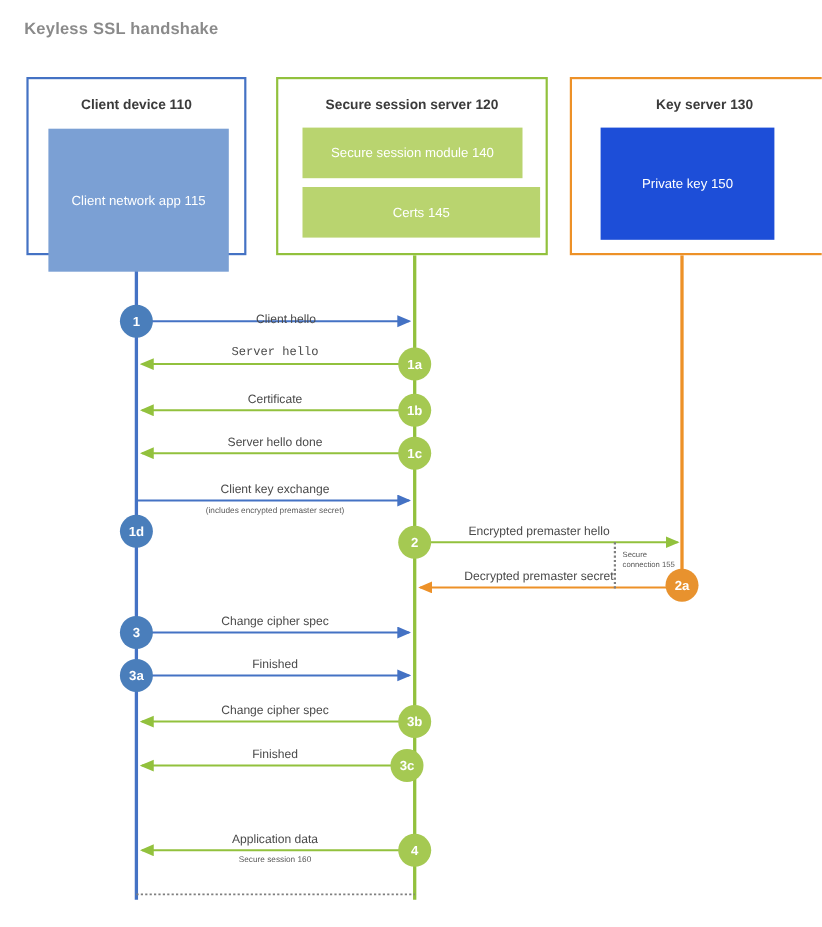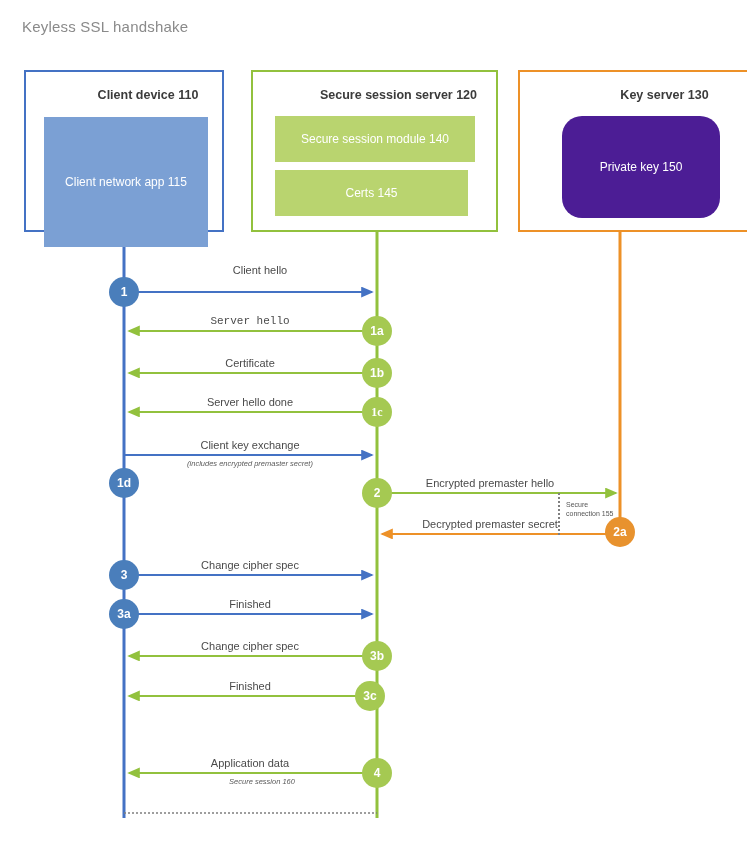--- a/index.html
+++ b/index.html
@@ -13,21 +13,21 @@
     position: relative;
     font-family: "Liberation Sans", sans-serif;
     overflow: hidden;
   }
   #page-title {
     position: absolute;
     left: 22px;
     top: 18px;
     font-size: 15px;
     color: #8a8a8a;
-    font-weight: 400;
+    font-weight: 700;
     letter-spacing: 0.2px;
     white-space: nowrap;
   }
   #diagram {
     position: absolute;
     left: 0;
     top: 0;
     width: 747px;
     height: 843px;
   }
@@ -38,21 +38,20 @@
   }
   .node-title {
     position: absolute;
     top: 16px;
     left: 0;
     width: 100%;
     text-align: center;
     font-size: 12.5px;
     font-weight: bold;
     color: #3b3b3b;
-    padding-left: 24px;
   }
   .inner-block {
     position: absolute;
     display: flex;
     align-items: center;
     justify-content: center;
     text-align: left;
     color: #ffffff;
     font-size: 12px;
     line-height: 1.35;
@@ -66,21 +65,20 @@
     white-space: nowrap;
     transform: translate(-50%, -100%);
   }
   .msg-sub {
     position: absolute;
     text-align: right;
     font-size: 7.5px;
     color: #5a5a5a;
     white-space: nowrap;
     transform: translate(-50%, 0);
-    font-style: italic;
   }
   .step-badge {
     position: absolute;
     border-radius: 50%;
     display: flex;
     align-items: center;
     justify-content: center;
     color: #ffffff;
     font-size: 12px;
     font-weight: bold;
@@ -136,29 +134,29 @@
 </svg>
 
 <div class="node-box" style="left:24px; top:70px; width:200px; height:162px; border:2px solid #4472C4;">
   <div class="node-title">Client device 110</div>
   <div class="inner-block" style="left:18px; top:45px; width:164px; height:130px; background:#7BA0D4;">Client network app 115</div>
 </div>
 
 <div class="node-box" style="left:251px; top:70px; width:247px; height:162px; border:2px solid #92C13D;">
   <div class="node-title">Secure session server 120</div>
   <div class="inner-block" style="left:22px; top:44px; width:200px; height:46px; background:#B9D46F;">Secure session module 140</div>
-  <div class="inner-block" style="left:22px; top:98px; width:193px; height:46px; background:#B9D46F;">Certs 145</div>
+  <div class="inner-block" style="left:22px; top:98px; width:216px; height:46px; background:#B9D46F;">Certs 145</div>
 </div>
 
 <div class="node-box" style="left:518px; top:70px; width:245px; height:162px; border:2px solid #ED9128;">
   <div class="node-title">Key server 130</div>
-  <div class="inner-block" style="left:42px; top:44px; width:158px; height:102px; background:#4c1d95;border-radius:20px;">Private key 150</div>
+  <div class="inner-block" style="left:26px; top:44px; width:158px; height:102px; background:#1d4ed8;">Private key 150</div>
 </div>
 
-<div class="msg-label" style="left:250px; top:276px;padding-left:20px;">Client hello</div>
+<div class="msg-label" style="left:250px; top:297px;padding-left:20px;">Client hello</div>
 
 <div class="msg-label" style="left:250px; top:327px;font-family:Liberation Mono, monospace;">Server hello</div>
 
 <div class="msg-label" style="left:250px; top:369px;">Certificate</div>
 
 <div class="msg-label" style="left:250px; top:408px;">Server hello done</div>
 
 <div class="msg-label" style="left:250px; top:451px;">Client key exchange</div>
 <div class="msg-sub" style="left:250px; top:459px;">(includes encrypted premaster secret)</div>
 
@@ -168,31 +166,31 @@
 
 <div class="msg-label" style="left:250px; top:571px;">Change cipher spec</div>
 
 <div class="msg-label" style="left:250px; top:610px;">Finished</div>
 
 <div class="msg-label" style="left:250px; top:652px;">Change cipher spec</div>
 
 <div class="msg-label" style="left:250px; top:692px;">Finished</div>
 
 <div class="msg-label" style="left:250px; top:769px;">Application data</div>
-<div class="msg-sub" style="left:262px; top:777px;">Secure session 160</div>
+<div class="msg-sub" style="left:250px; top:777px;">Secure session 160</div>
 
 <div class="side-note" style="left:566px; top:500px;">Secure connection 155</div>
 
 <div class="step-badge" style="left:124px; top:292px; width:30px; height:30px; background:#4A7EBB;">1</div>
 
 <div class="step-badge" style="left:377px; top:331px; width:30px; height:30px; background:#A5C952;">1a</div>
 
 <div class="step-badge" style="left:377px; top:373px; width:30px; height:30px; background:#A5C952;">1b</div>
 
-<div class="step-badge" style="left:377px; top:412px; width:30px; height:30px; background:#A5C952;font-family:Liberation Serif, serif;">1c</div>
+<div class="step-badge" style="left:377px; top:412px; width:30px; height:30px; background:#A5C952;">1c</div>
 
 <div class="step-badge" style="left:124px; top:455px; width:30px; height:30px; background:#4A7EBB;margin-top:28px;">1d</div>
 
 <div class="step-badge" style="left:377px; top:493px; width:30px; height:30px; background:#A5C952;">2</div>
 
 <div class="step-badge" style="left:620px; top:532px; width:30px; height:30px; background:#E8922E;text-align:center;">2a</div>
 
 <div class="step-badge" style="left:124px; top:575px; width:30px; height:30px; background:#4A7EBB;">3</div>
 
 <div class="step-badge" style="left:124px; top:614px; width:30px; height:30px; background:#4A7EBB;">3a</div>

